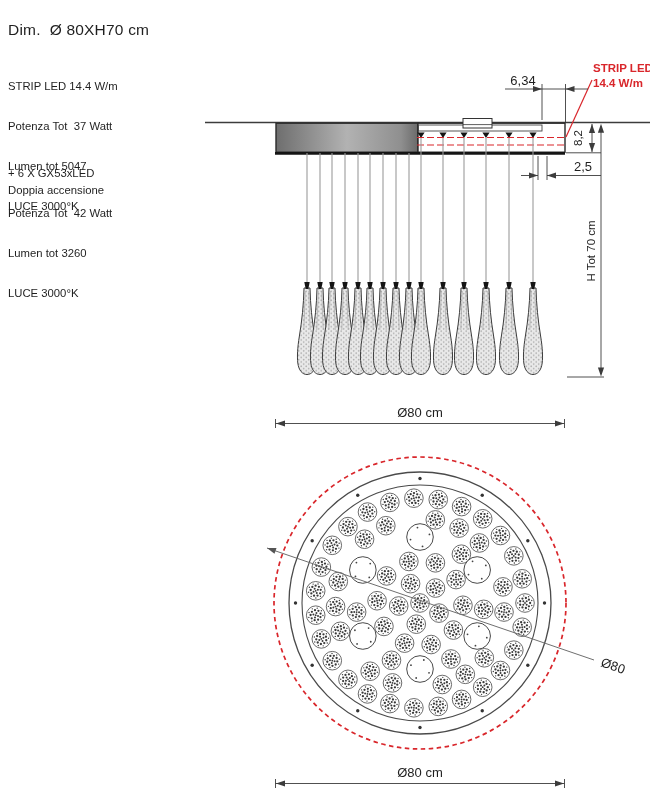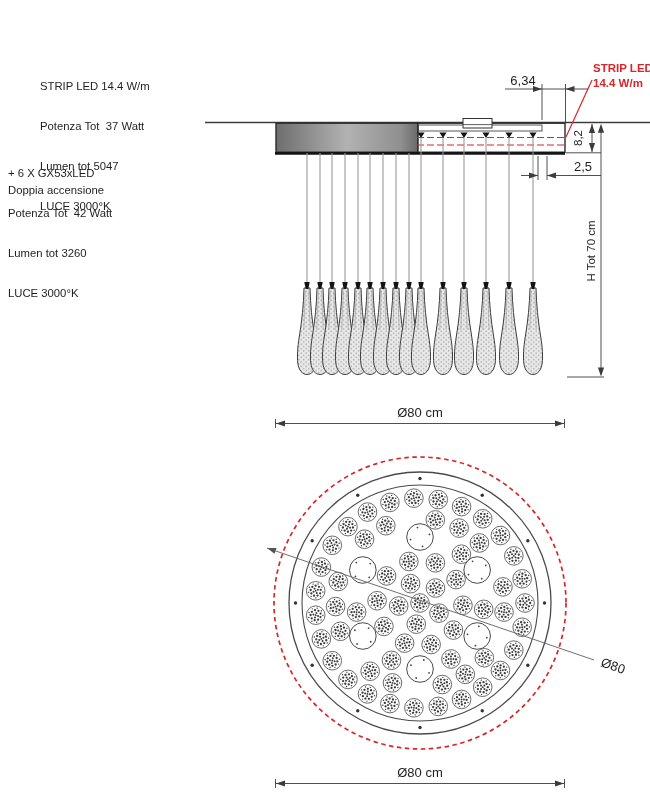--- a/index.html
+++ b/index.html
@@ -1,33 +1,34 @@
 <!DOCTYPE html>
 <html><head>
 <meta charset="utf-8">
 <style>
   html,body{margin:0;padding:0;background:#fff;}
   .page{position:relative;width:650px;height:800px;background:#ffffff;overflow:hidden;
         font-family:"Liberation Sans", sans-serif;color:#1f1f1f;}
   .title{position:absolute;left:8px;top:21px;font-size:15.5px;white-space:pre;letter-spacing:.2px;}
   .spec{position:absolute;left:8px;font-size:11.3px;line-height:13.4px;white-space:pre;}
-  #spec1{top:53px;margin-left:32px;}
+  #spec1{top:53px;}
   #spec2{top:140px;}
   #note{top:184px;}
   svg{position:absolute;left:0;top:0;}
   svg text{fill:#1f1f1f;font-family:"Liberation Sans", sans-serif;}
   .dim{font-size:13px;}
   .dimsm{font-size:11.5px;}
   .redtxt{fill:#d9262b;font-weight:bold;font-size:11.5px;}
 </style>
 </head>
 <body>
 
 <div class="page">
 
+  <div class="title">Dim.  Ø 80XH70 cm</div>
 
   <div class="spec" id="spec1">
     <div>STRIP LED 14.4 W/m</div>
     <div>Potenza Tot  37 Watt</div>
     <div>Lumen tot 5047</div>
     <div>LUCE 3000°K</div>
   </div>
 
   <div class="spec" id="spec2">
     <div>+ 6 X GX53xLED</div>

